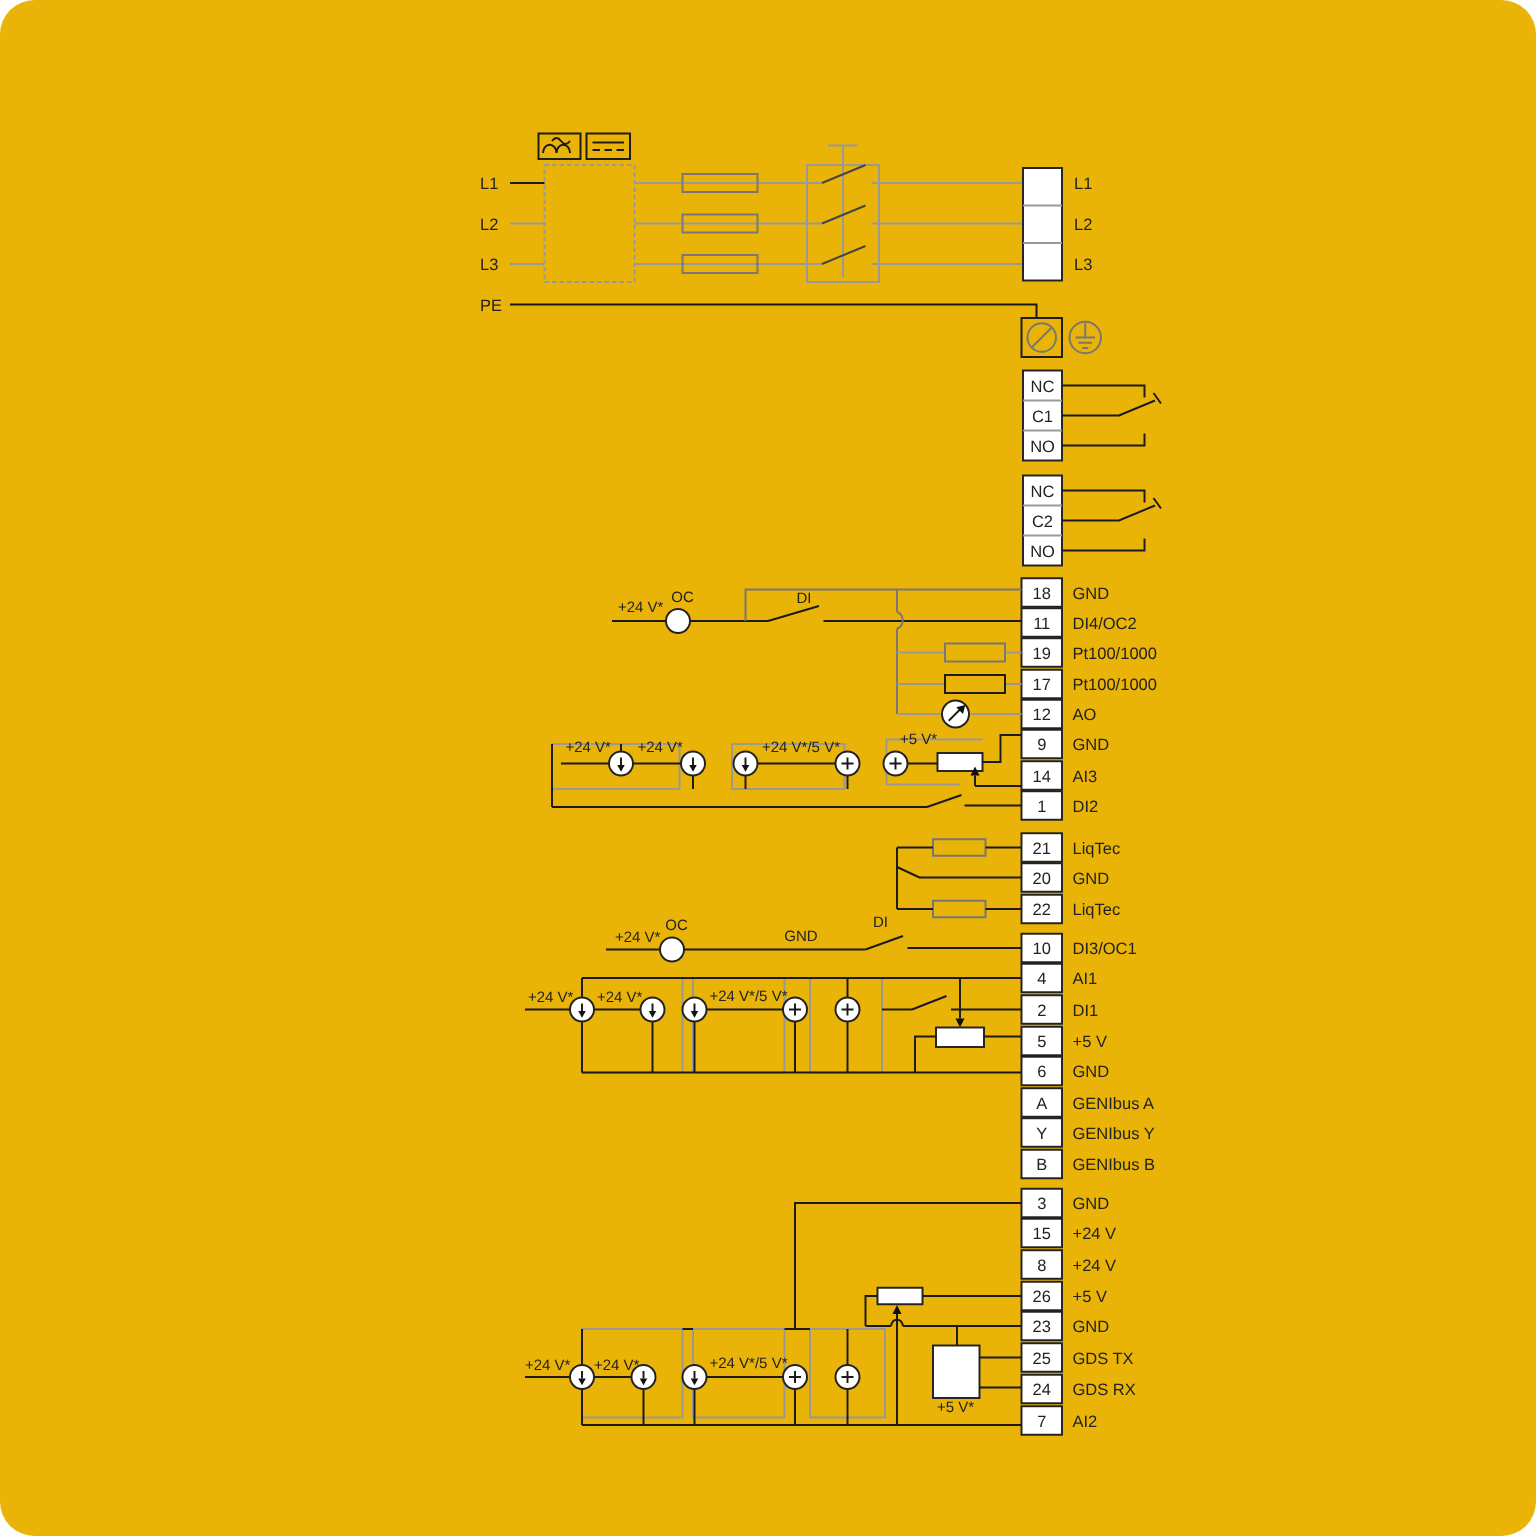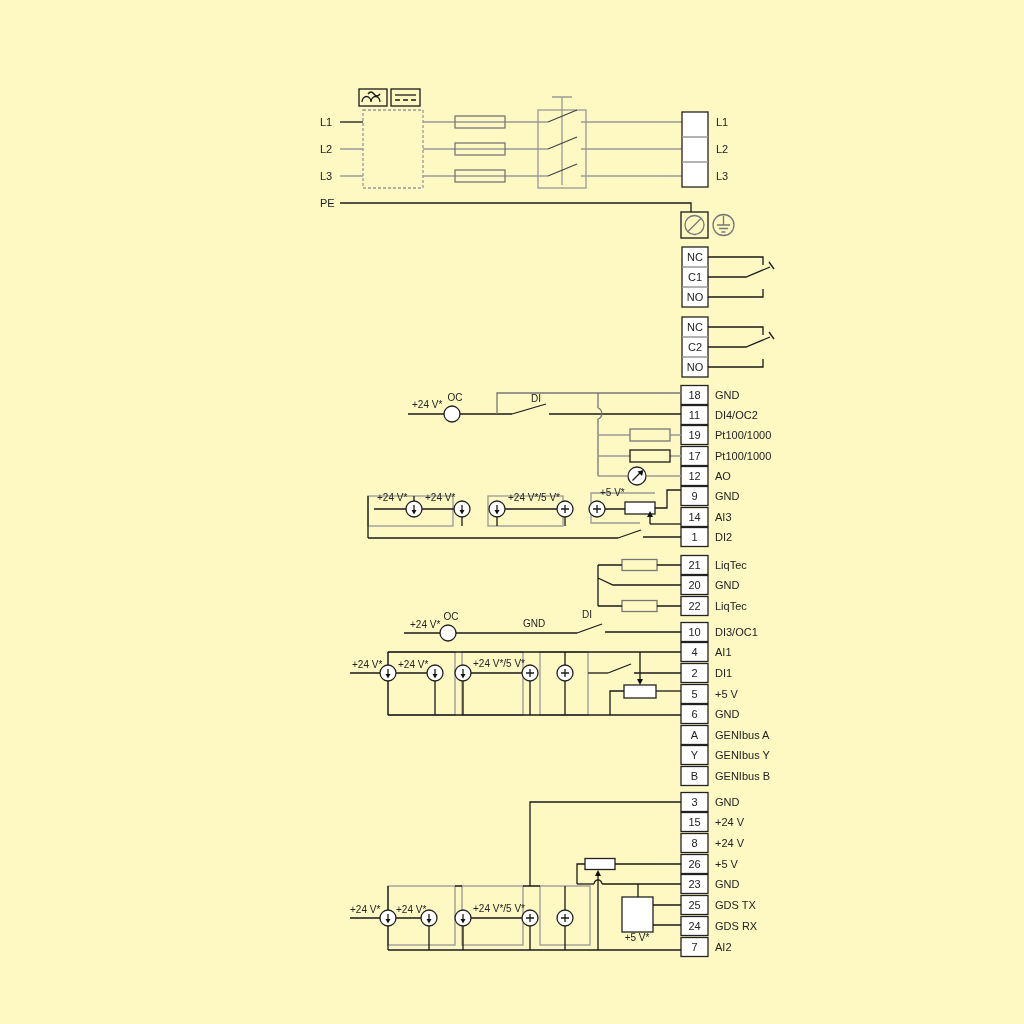--- a/index.html
+++ b/index.html
@@ -1,16 +1,16 @@
 <!DOCTYPE html>
 <html><head>
 <meta charset="utf-8">
 <style>
   html,body { margin:0; padding:0; background:#ffffff; }
-  .page { width:1024px; height:1024px; position:relative; background:#fef9c3; }
+  .page { width:1024px; height:1024px; position:relative; background:#eab308;border-radius:23px; }
   svg { display:block; }
   .lbl { font-family:"Liberation Sans", sans-serif; font-size:11px; fill:#222; }
   .pin { text-anchor:middle; }
   .ann { font-family:"Liberation Sans", sans-serif; font-size:10px; fill:#222; }
   .mid { text-anchor:middle; }
   .k  { stroke:#1a1a1a; stroke-width:1.3; fill:none; }
   .k2 { stroke:#444;    stroke-width:1.3; fill:none; }
   .g9 { stroke:#999;    stroke-width:1.3; fill:none; }
   .g7 { stroke:#777;    stroke-width:1.3; fill:none; }
   .tcell { fill:#fff; stroke:#222; stroke-width:1.3; }

